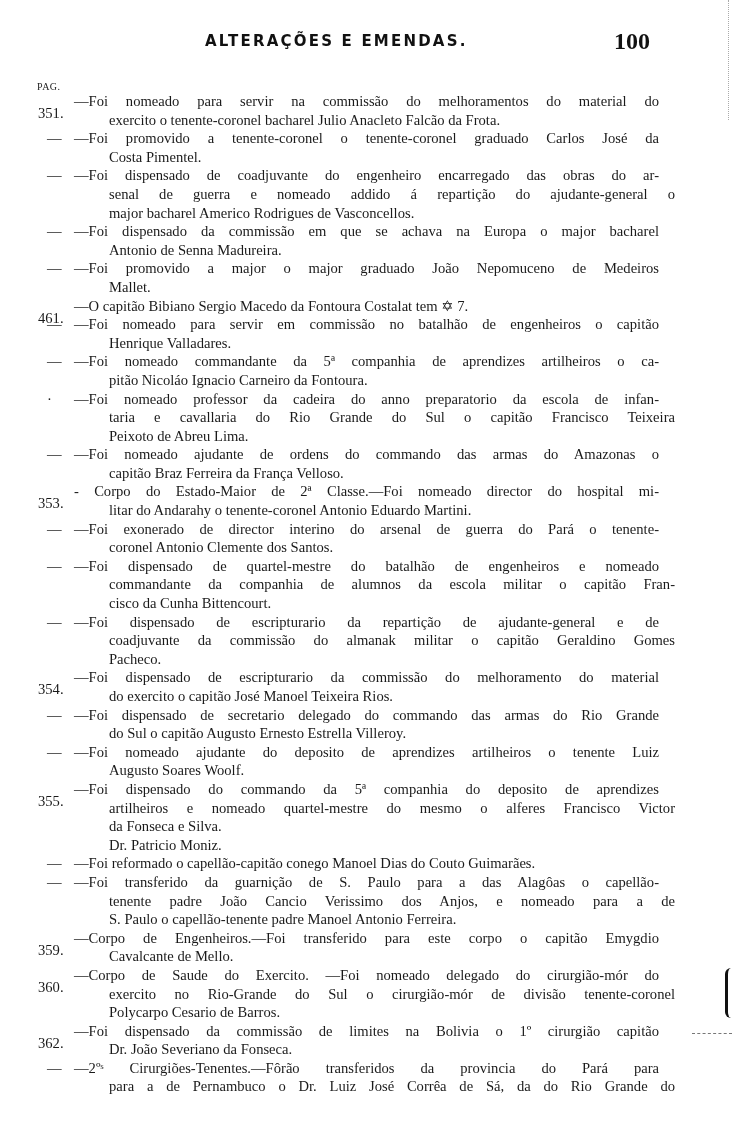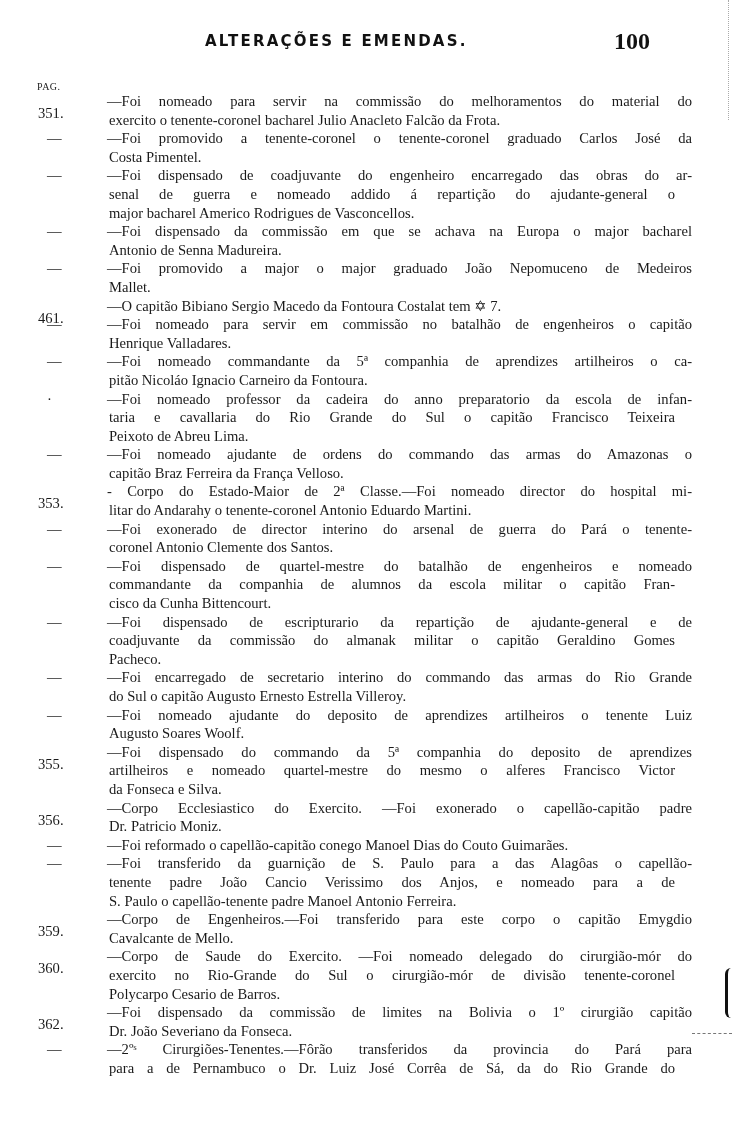--- a/index.html
+++ b/index.html
@@ -34,21 +34,21 @@
       font-size: 14.6px; line-height: 18.6px;
     }
     .entry { position: relative; }
     .line { position: relative; height: 18.6px; white-space: nowrap; }
     .num {
       position: absolute; left: 38px; top: 12px;
     }
     .dash {
       position: absolute; left: 47px; top: 0; letter-spacing: -1px;
     }
-    .first { position: absolute; left: 107px; top: 0; width: 585px; text-align: justify; text-align-last: justify; }
+    .first { position: absolute; left: 74px; top: 0; width: 585px; text-align: justify; text-align-last: justify; }
     .cont { position: absolute; left: 109px; top: 0; width: 566px; text-align: justify; text-align-last: justify; }
     .last { text-align-last: left; }
     .margin-mark {
       position: absolute; left: 725px; top: 968px; width: 6px; height: 50px;
       border-left: 3px solid #111; border-radius: 6px 0 0 6px;
     }
     .margin-dash {
       position: absolute; left: 692px; top: 1033px; width: 40px; height: 1px;
       border-top: 1px dashed #777;
     }
@@ -201,22 +201,31 @@
         </div>
         <div class="line">
           <span class="cont">coadjuvante da commissão do almanak militar o capitão Geraldino Gomes</span>
         </div>
         <div class="line">
           <span class="cont last">Pacheco.</span>
         </div>
       </div>
       <div class="entry">
         <div class="line">
-          <span class="dash">—</span>
-          <span class="first">—Foi encarregado de secretario interino do commando das armas do Rio Grande</span>
+          <span class="num">354.</span>
+          <span class="first">—Foi dispensado de escripturario da commissão do melhoramento do material</span>
+        </div>
+        <div class="line">
+          <span class="cont last">do exercito o capitão José Manoel Teixeira Rios.</span>
+        </div>
+      </div>
+      <div class="entry">
+        <div class="line">
+          <span class="dash">—</span>
+          <span class="first">—Foi dispensado de secretario delegado do commando das armas do Rio Grande</span>
         </div>
         <div class="line">
           <span class="cont last">do Sul o capitão Augusto Ernesto Estrella Villeroy.</span>
         </div>
       </div>
       <div class="entry">
         <div class="line">
           <span class="dash">—</span>
           <span class="first">—Foi nomeado ajudante do deposito de aprendizes artilheiros o tenente Luiz</span>
         </div>
@@ -230,24 +239,20 @@
           <span class="first">—Foi dispensado do commando da 5ª companhia do deposito de aprendizes</span>
         </div>
         <div class="line">
           <span class="cont">artilheiros e nomeado quartel-mestre do mesmo o alferes Francisco Victor</span>
         </div>
         <div class="line">
           <span class="cont last">da Fonseca e Silva.</span>
         </div>
       </div>
       <div class="entry">
-        <div class="line">
-          <span class="num">356.</span>
-          <span class="first">—Corpo Ecclesiastico do Exercito. —Foi exonerado o capellão-capitão padre</span>
-        </div>
         <div class="line">
           <span class="cont last">Dr. Patricio Moniz.</span>
         </div>
       </div>
       <div class="entry">
         <div class="line">
           <span class="dash">—</span>
           <span class="first last">—Foi reformado o capellão-capitão conego Manoel Dias do Couto Guimarães.</span>
         </div>
       </div>

